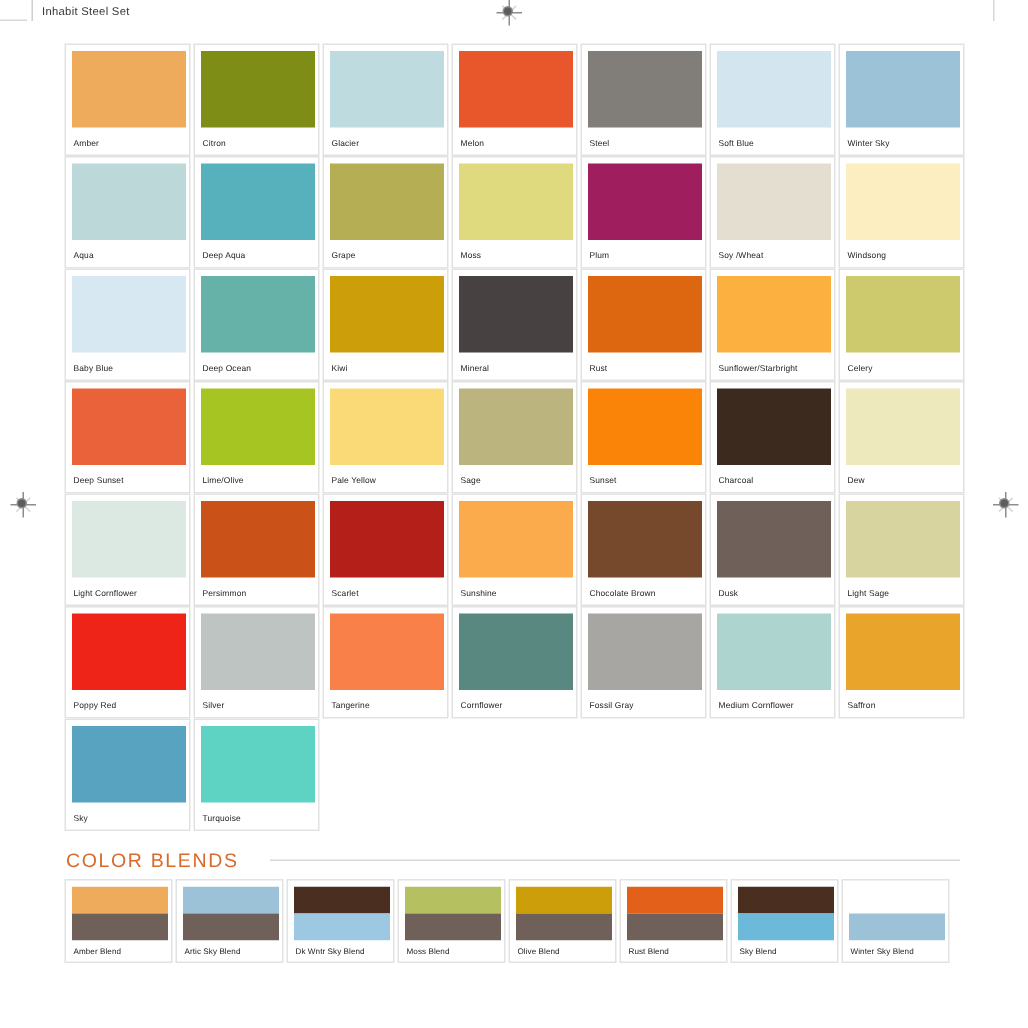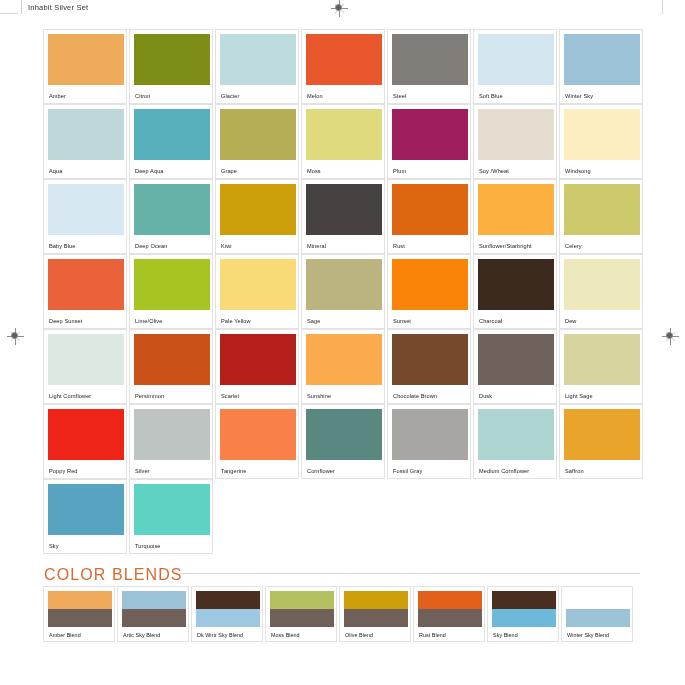--- a/index.html
+++ b/index.html
@@ -122,21 +122,21 @@
   #blends-heading-row {
     position: absolute;
     left: 44px;
     top: 566px;
     width: 596px;
     height: 16px;
   }
   #blends-heading {
     position: absolute;
     left: 0; top: 0;
-    font-size: 16px;
+    font-size: 13px;
     letter-spacing: 1.1px;
     color: #d96a2b;
     white-space: nowrap;
     text-align: center;
   }
   #blends-rule {
     position: absolute;
     left: 136px;
     top: 7px;
     right: 0;
@@ -187,21 +187,21 @@
 </style>
 </head>
 <body>
 
 <div id="sheet">
 
   <div id="corner-rule-tl"></div>
   <div id="title-rule"></div>
   <div id="corner-rule-tr"></div>
 
-  <div id="doc-title">Inhabit Silver Set</div>
+  <div id="doc-title">Inhabit Steel Set</div>
 
   <div class="reg" style="left:331px; top:0px;">
     <span class="d1"></span>
       <span class="d2"></span>
     <span class="vl"></span>
       <span class="hl"></span>
     <span class="ring"></span>
   </div>
   <div class="reg" style="left:7px; top:328px;">
     <span class="d1"></span>

